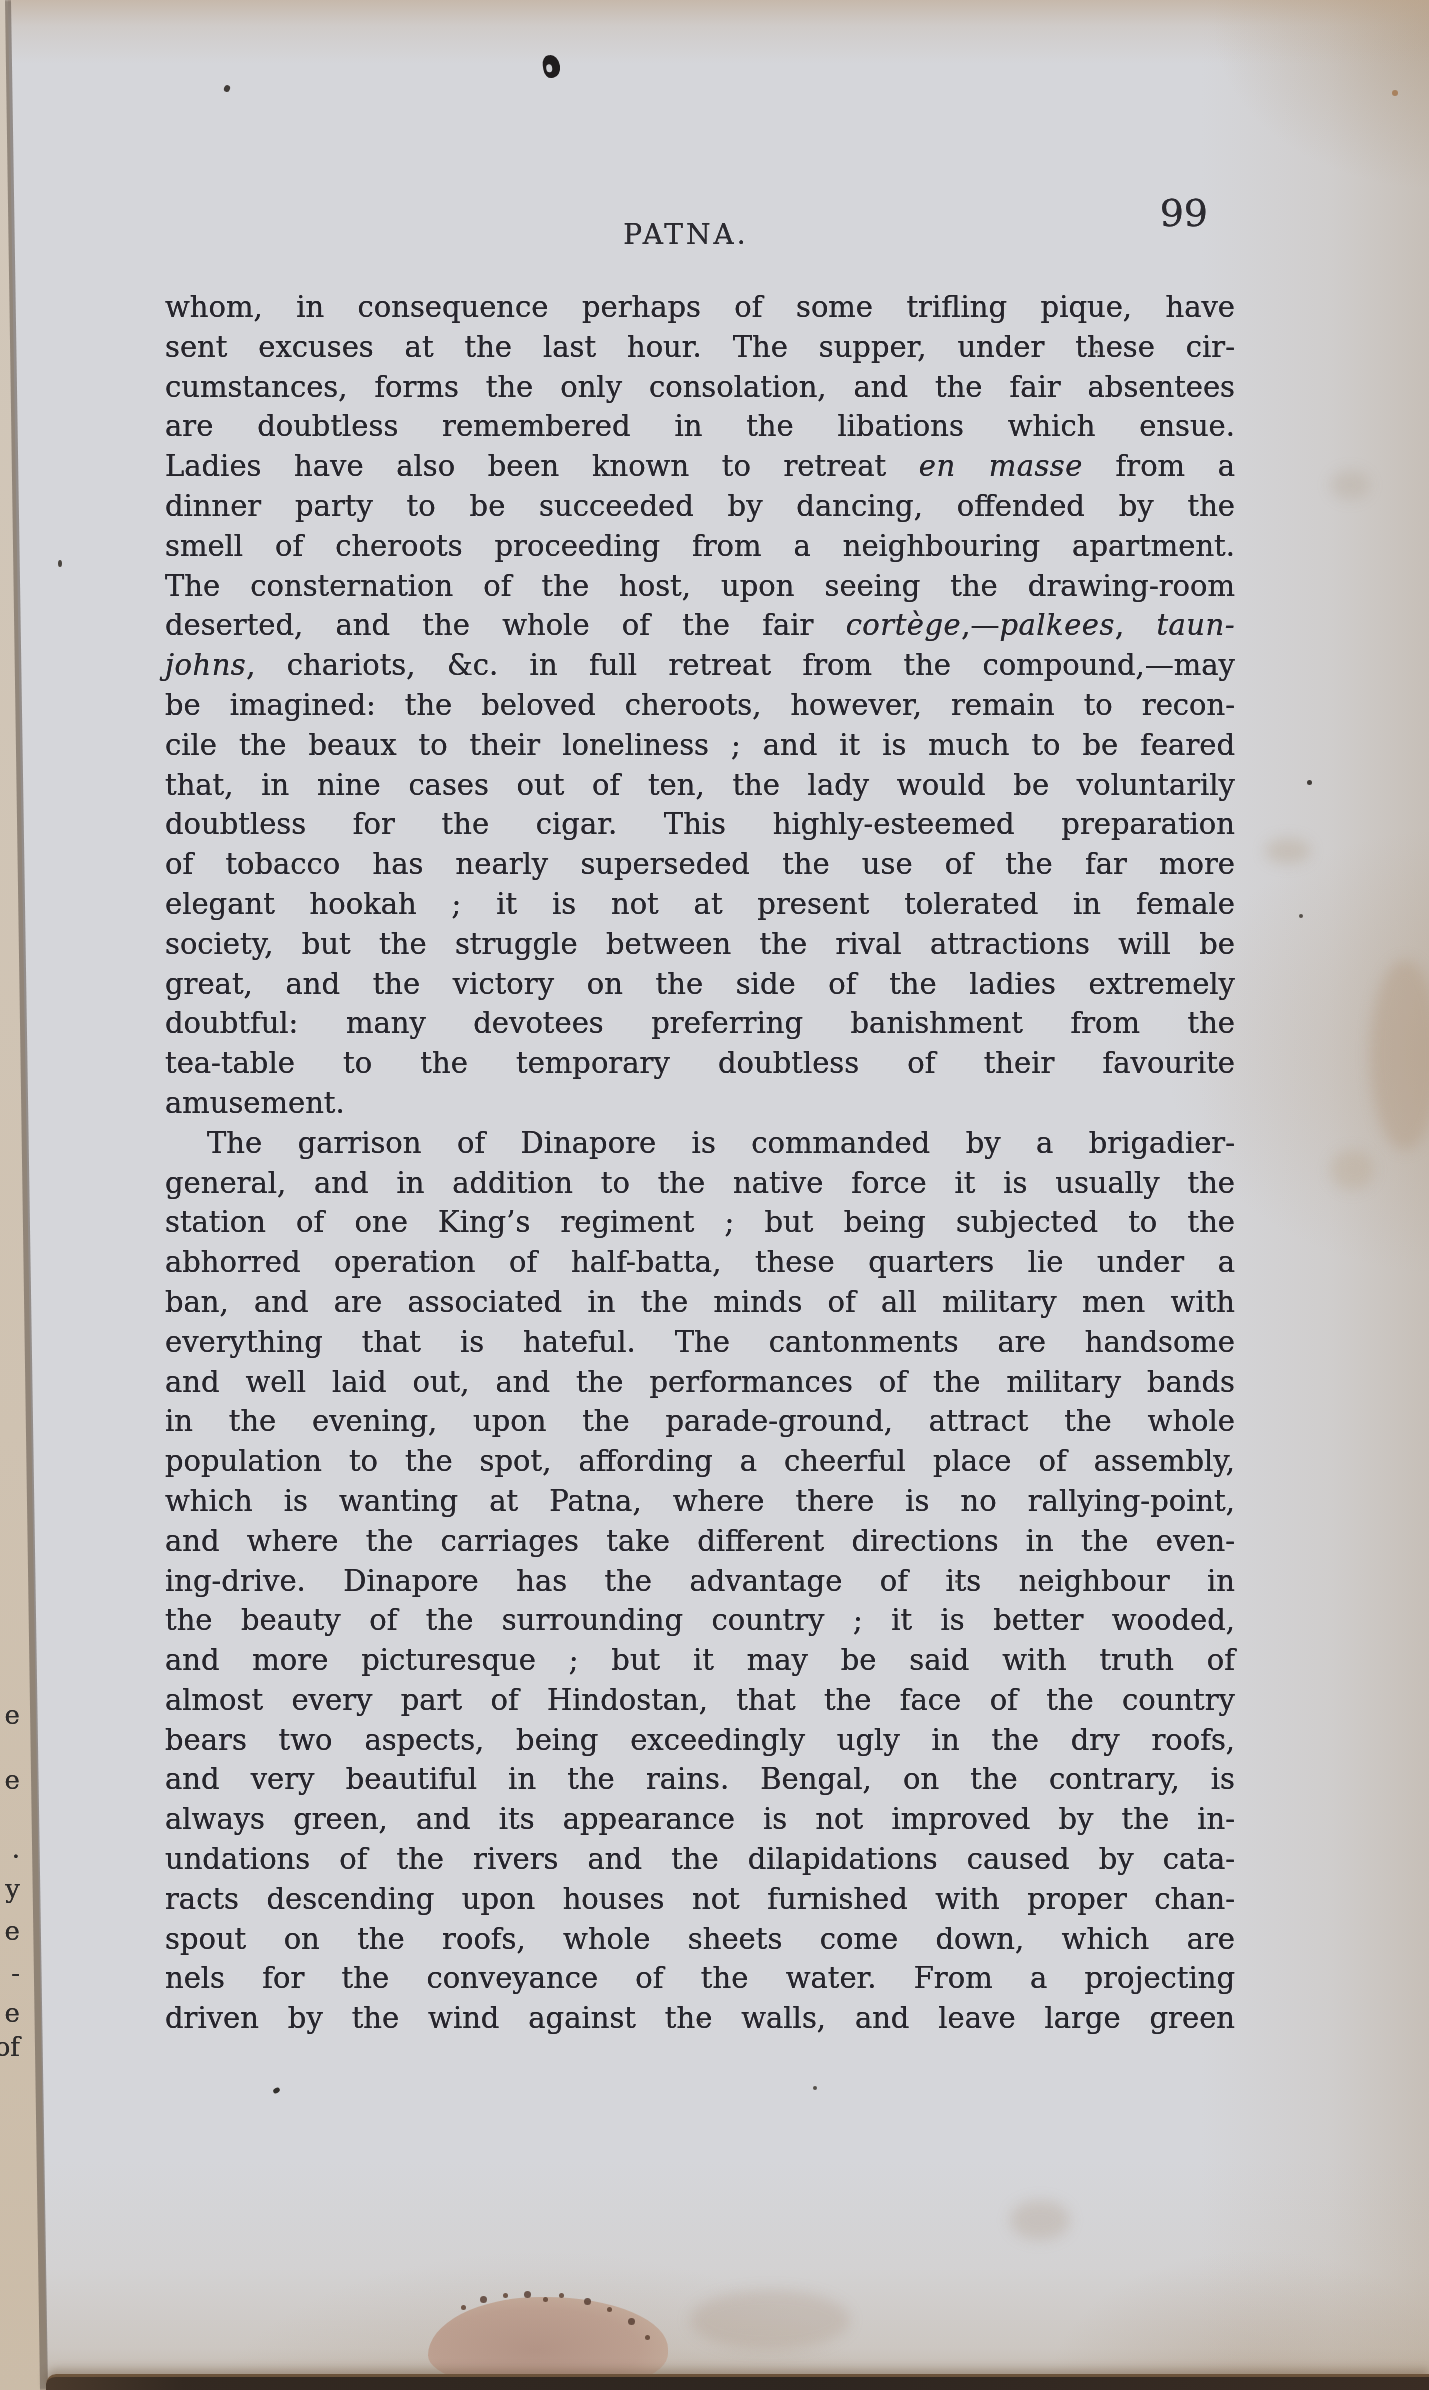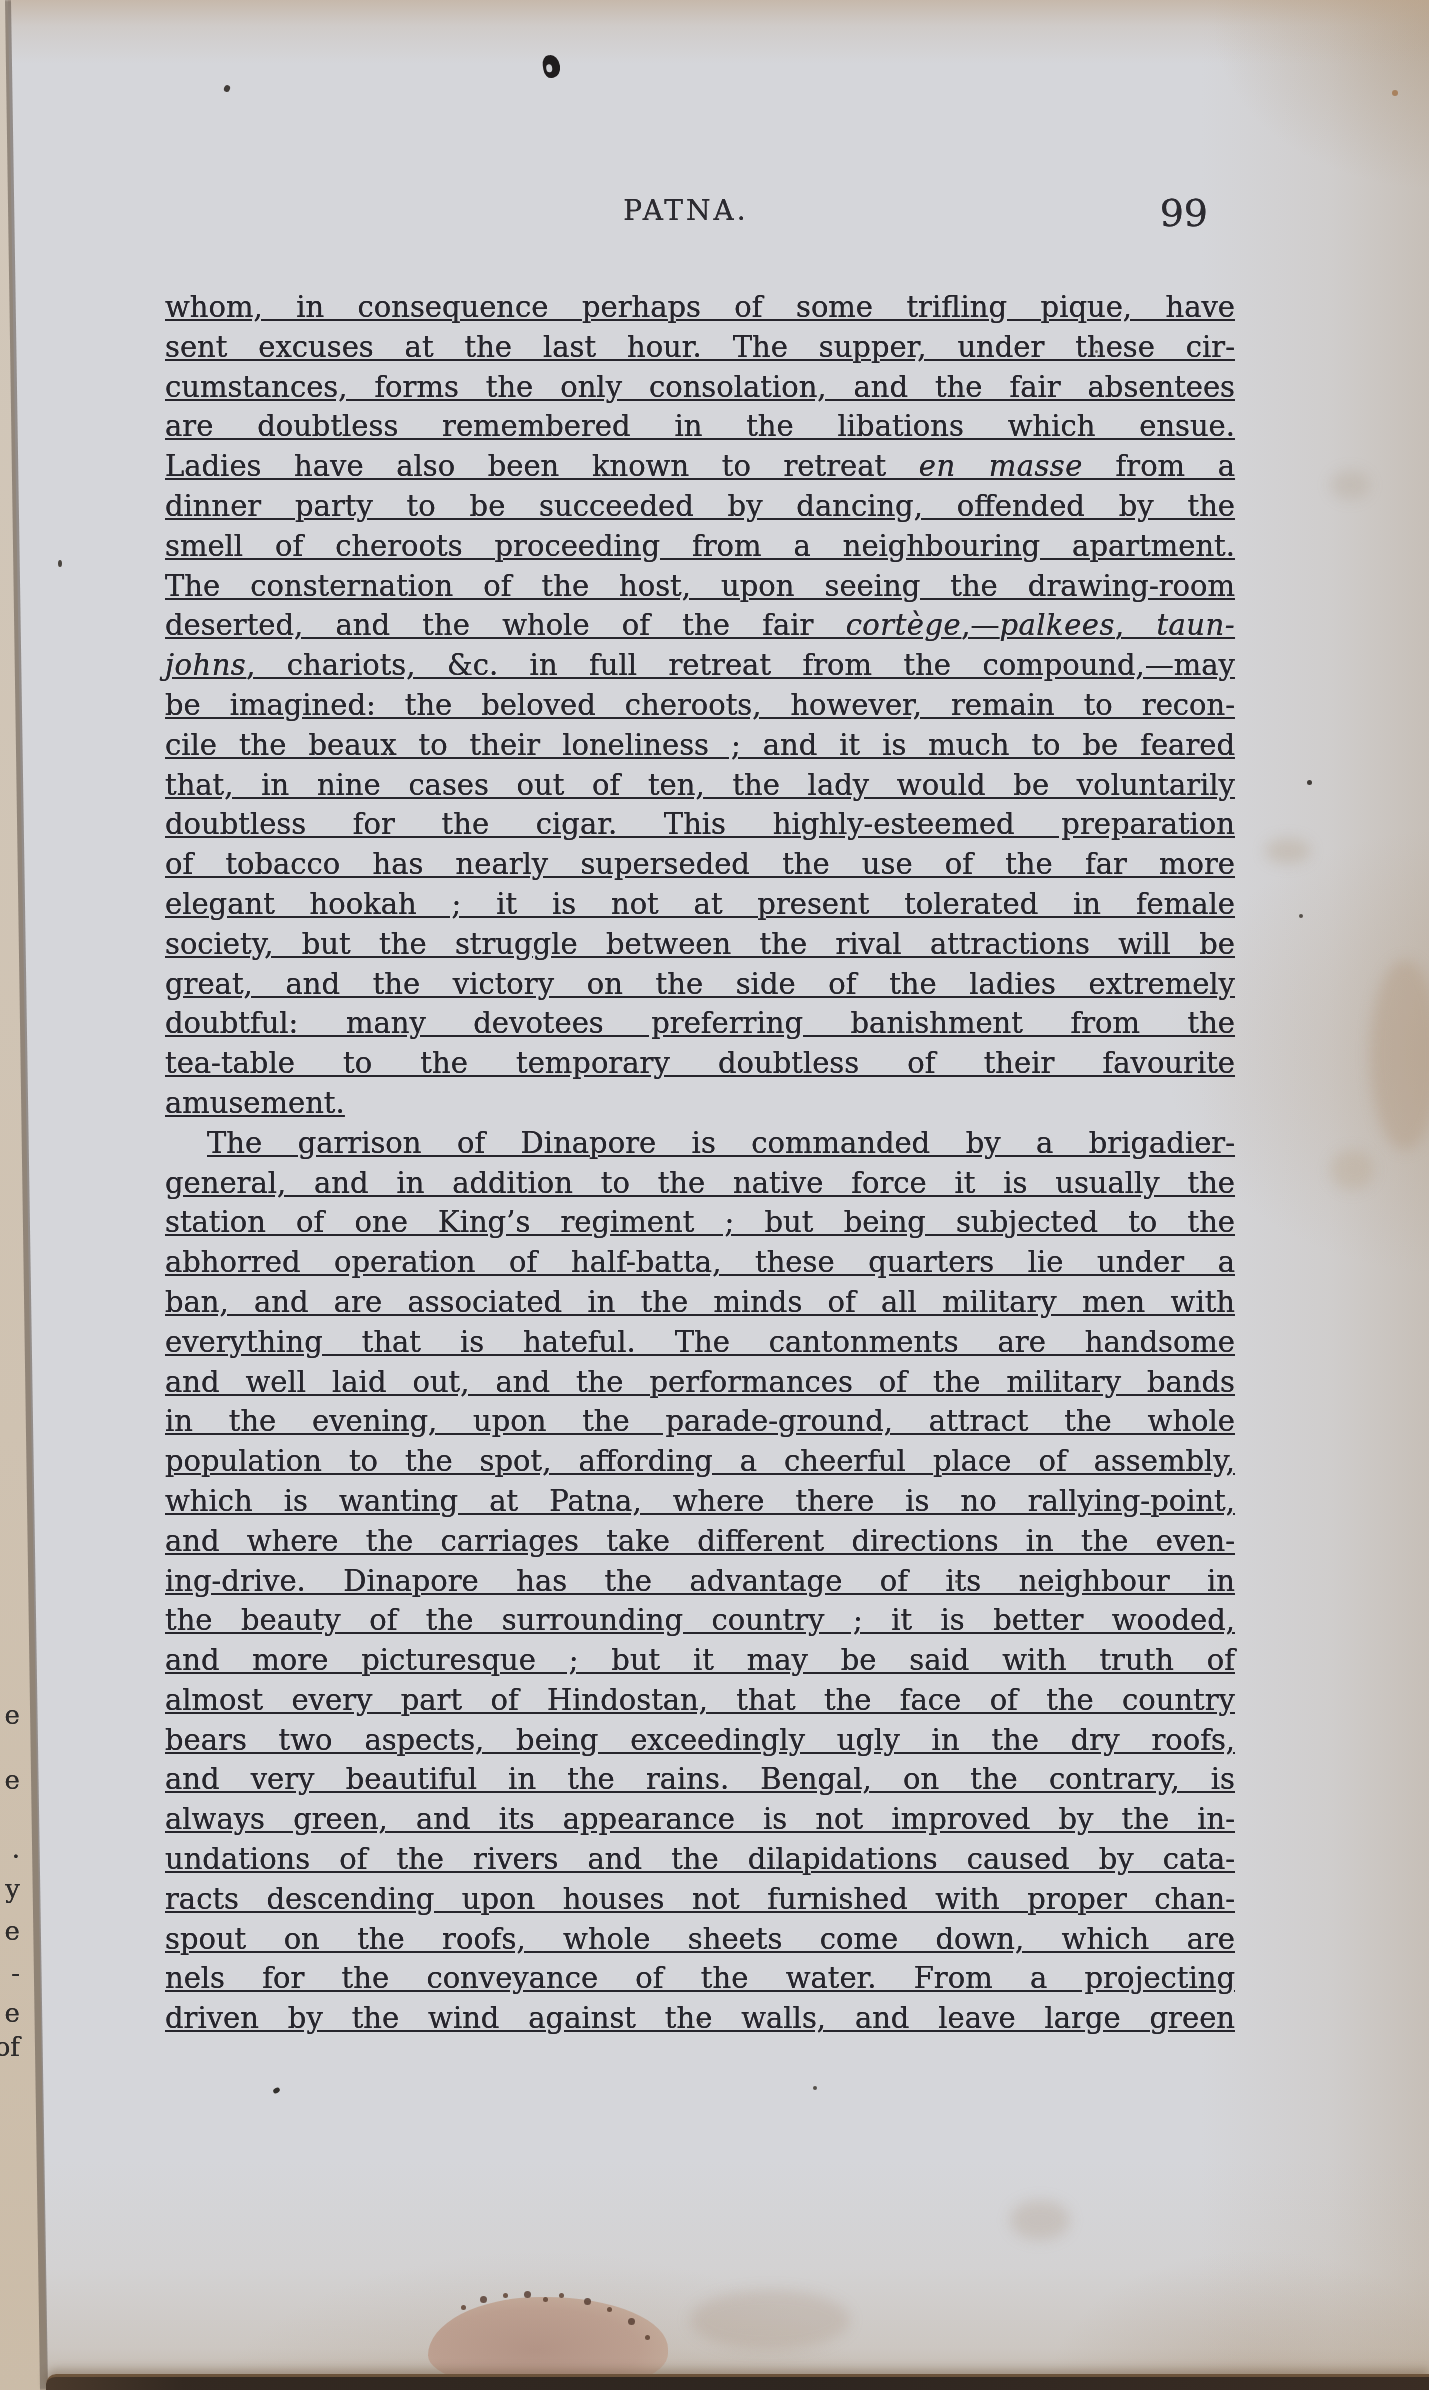--- a/index.html
+++ b/index.html
@@ -34,37 +34,37 @@
     clip-path:polygon(5px 0, 11px 0, 48px 100%, 40px 100%);
     filter:blur(1px);
   }
   .edge-fragment{
     position:absolute;left:-14px;width:34px;
     font-size:26px;color:#2e2c2c;text-align:right;
     text-shadow:0 0 .5px #2e2c2c;
   }
   
   .running-title{
-    position:absolute;top:194px;left:165px;width:1070px;
+    position:absolute;top:218px;left:165px;width:1070px;
     text-align:center;transform:translateX(-14px);
     font-size:28px;letter-spacing:3px;color:#2c2b31;
     text-shadow:0 0 .6px #2c2b31;
   }
   .page-number{
     position:absolute;top:194px;right:221px;
     font-size:38px;line-height:1;color:#2c2b31;
     text-shadow:0 0 .6px #2c2b31;
   }
   
   .body-text{
     position:absolute;left:165px;top:288px;width:1070px;
     font-size:29px;line-height:39.8px;color:#26252c;
     text-shadow:0 0 .6px #26252c;word-spacing:2px;
   }
-  .line{height:39.8px;text-align:justify;text-align-last:justify;white-space:normal;text-decoration:underline;}
+  .line{height:39.8px;text-align:justify;text-align-last:justify;white-space:normal;}
   .line.end{text-align-last:left;}
   .line.in{text-indent:42px;}
   .line i{letter-spacing:.5px;}
   
   .ink-blot{
     position:absolute;left:543px;top:55px;width:17px;height:23px;
     background:#201d1e;border-radius:42% 55% 50% 45%;transform:rotate(-8deg);
   }
   .ink-blot::after{
     content:"";position:absolute;left:3px;top:9px;width:6px;height:8px;

